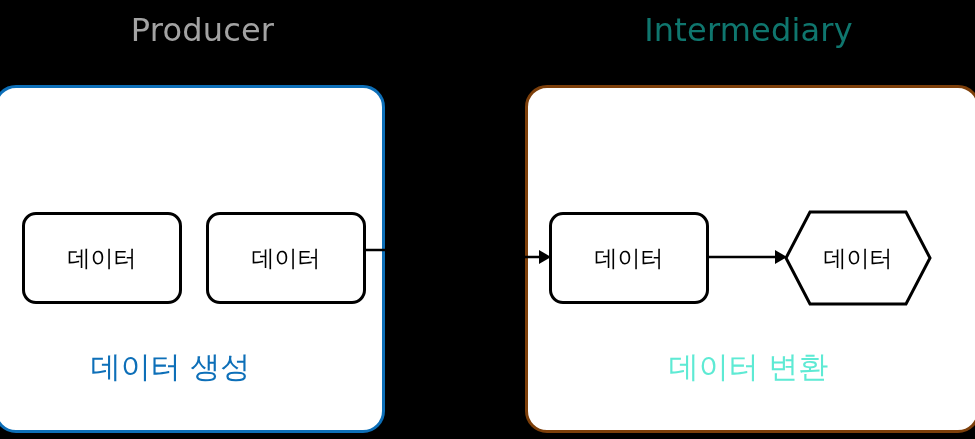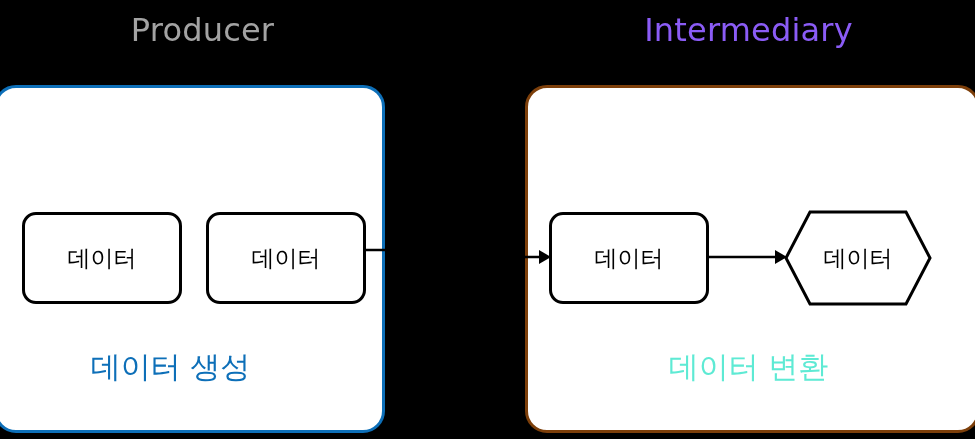--- a/index.html
+++ b/index.html
@@ -35,21 +35,21 @@
     width: 385px;
     text-align: center;
     color: #a3a3a3;
     margin-left: 10px;
   }
   #title-intermediary {
     left: 525px;
     top: 14px;
     width: 447px;
     text-align: center;
-    color: #8b5cf6;
+    color: #0f766e;
   }
 
   
   .panel {
     position: absolute;
     background: #ffffff;
     border-style: solid;
     border-width: 3px;
     border-radius: 22px;
     box-sizing: border-box;

